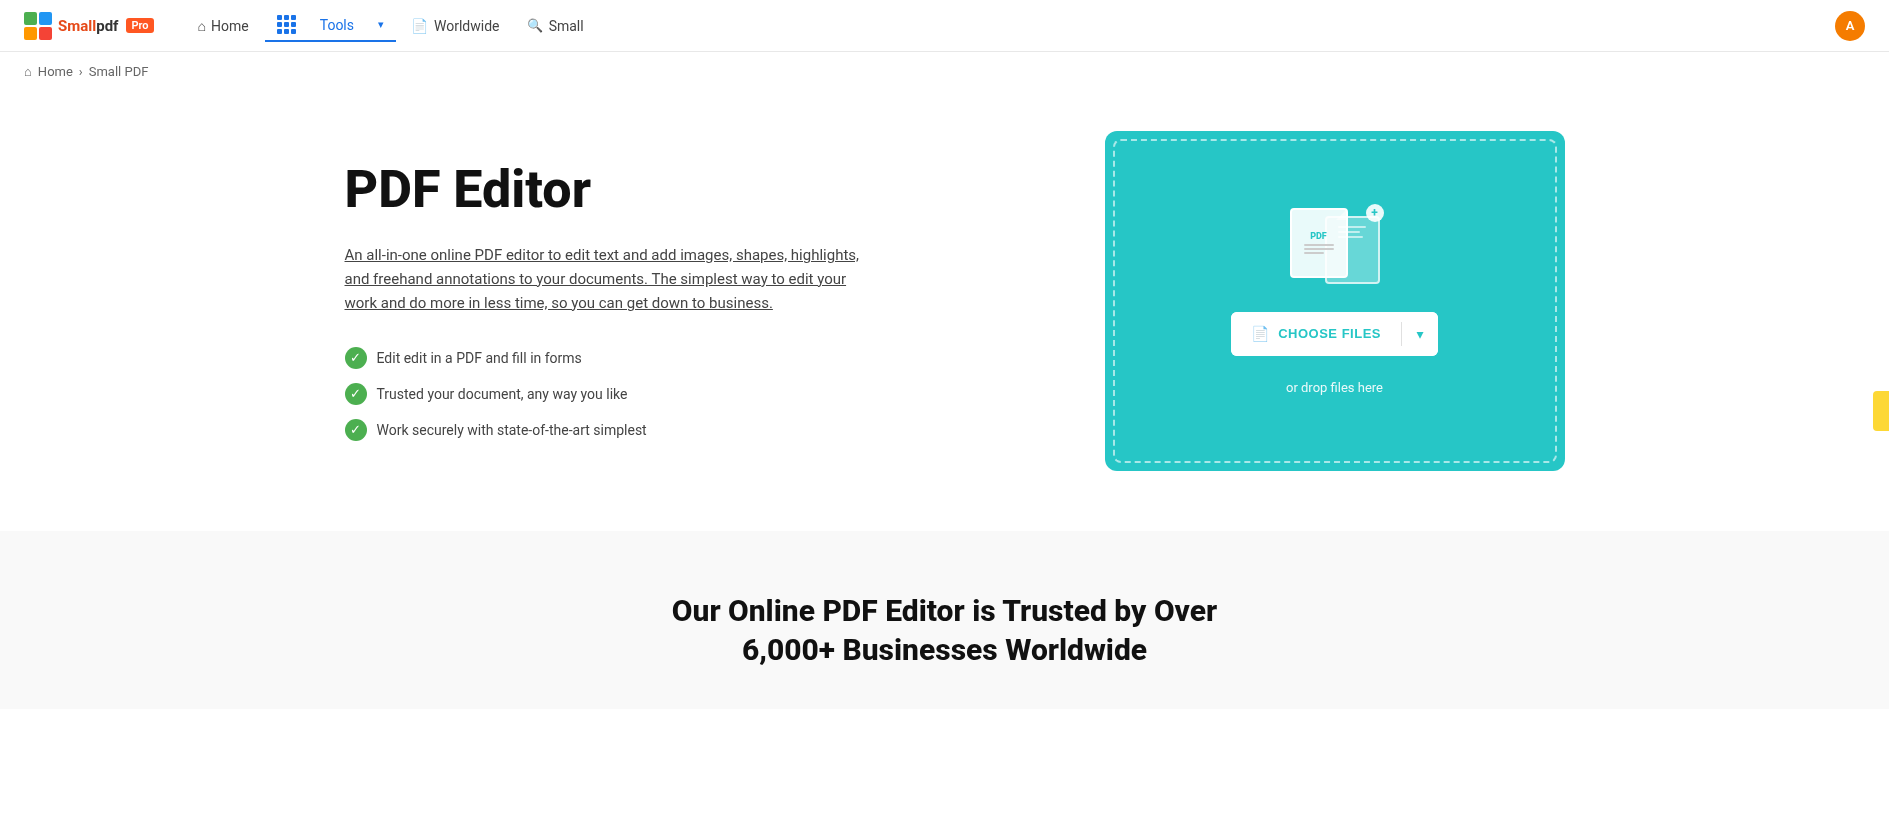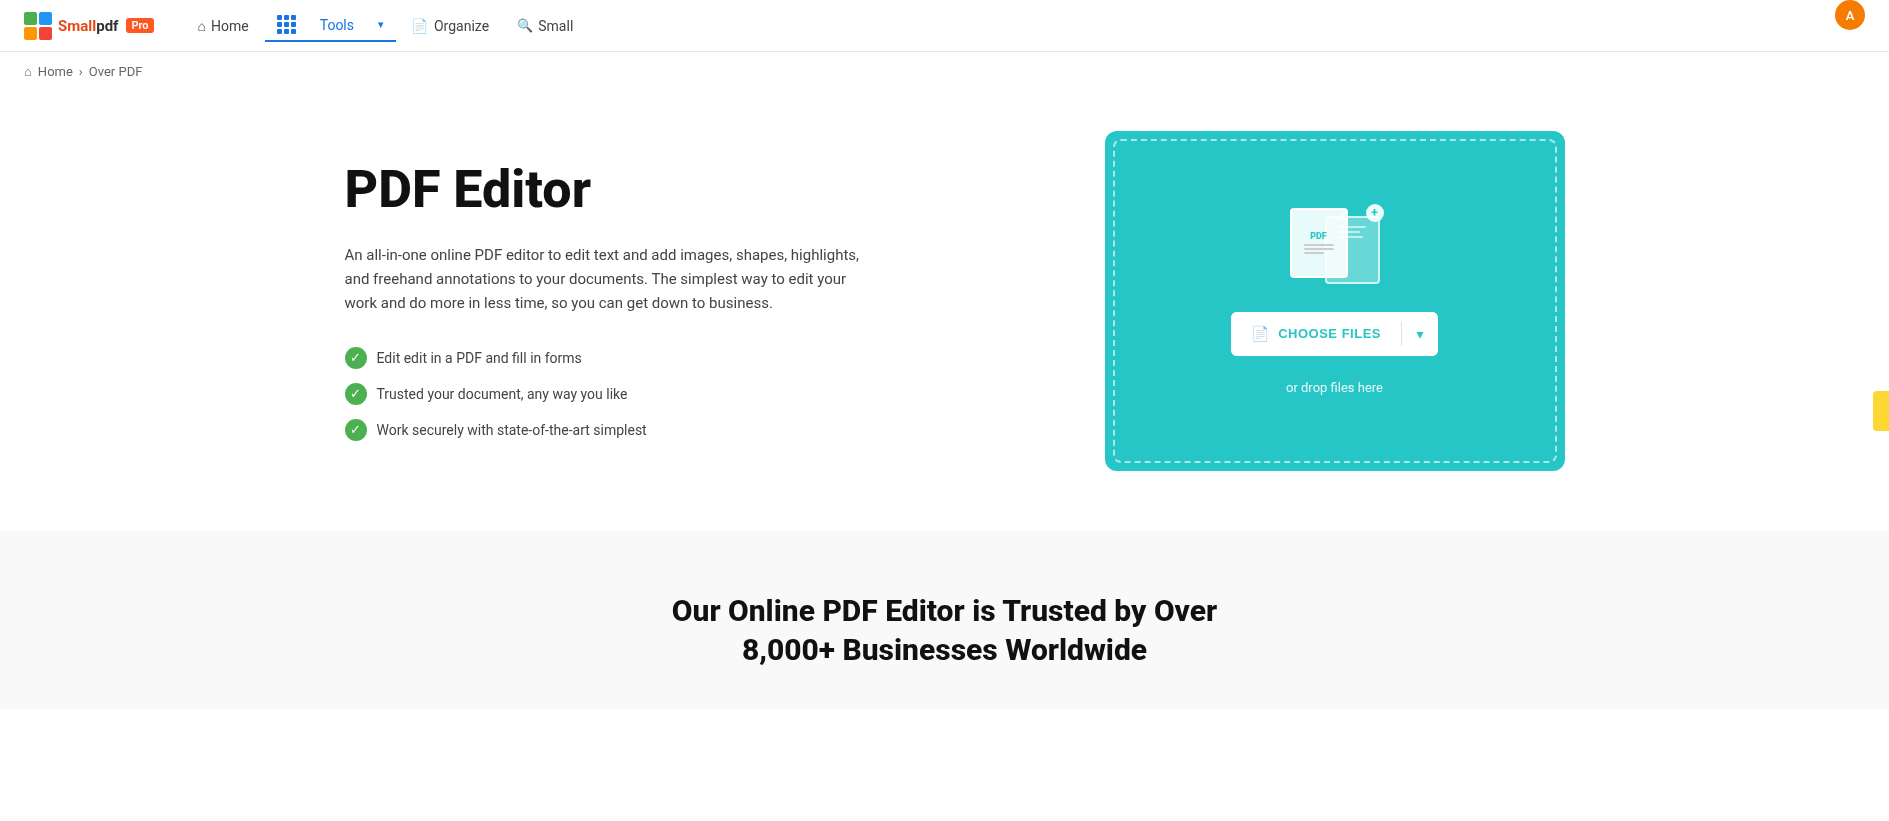--- a/index.html
+++ b/index.html
@@ -1,20 +1,21 @@
 <!DOCTYPE html>
 <html><head>
   <meta charset="utf-8">
   <style>
     * { box-sizing: border-box; margin: 0; padding: 0; }
     body { font-family: -apple-system, BlinkMacSystemFont, 'Segoe UI', Roboto, sans-serif; background: #fff; color: #333; }
 
     
     .navbar {
       display: flex;
+      align-items: center;
       height: 52px;
       padding: 0 24px;
       border-bottom: 1px solid #e8e8e8;
       background: #fff;
       position: relative;
       z-index: 10;
     }
     .navbar-logo {
       display: flex;
       align-items: center;
@@ -116,20 +117,21 @@
       color: #111;
       margin-bottom: 24px;
       line-height: 1.1;
     }
     .page-description {
       font-size: 15px;
       color: #444;
       line-height: 1.6;
       margin-bottom: 32px;
       max-width: 520px;
+      text-decoration: underline;
     }
     .feature-list {
       list-style: none;
       display: flex;
       flex-direction: column;
       gap: 14px;
     }
     .feature-item {
       display: flex;
       align-items: center;
@@ -340,37 +342,37 @@
             <div class="grid-dot"></div>
             <div class="grid-dot"></div>
         </div>
       </span>
       <span>Tools</span>
       <span style="font-size:11px; color:#1a73e8;">▾</span>
     </a>
 
     <a class="nav-item" href="#">
       <span style="font-size:14px; color:#666;">📄</span>
-      <span>Organize</span>
+      <span>Worldwide</span>
     </a>
 
     <a class="nav-item" href="#">
       <span style="font-size:13px; color:#666;">🔍</span>
       <span>Small</span>
     </a>
   </div>
 
   <div class="nav-avatar">A</div>
 </nav>
 
 <div class="breadcrumb">
   <span style="font-size:13px;">⌂</span>
   <a href="#">Home</a>
   <span>›</span>
-  <span>Over PDF</span>
+  <span>Small PDF</span>
 </div>
 
 <div class="main-content">
 
   <div class="left-panel">
     <h1 class="page-title">PDF Editor</h1>
     <p class="page-description">An all-in-one online PDF editor to edit text and add images, shapes, highlights, and freehand annotations to your documents. The simplest way to edit your work and do more in less time, so you can get down to business.</p>
     <ul class="feature-list">
       <li class="feature-item">
         <span class="check-icon">✓</span>
@@ -421,16 +423,16 @@
           <span>▾</span>
         </button>
       </div>
 
       <span class="drop-text">or drop files here</span>
     </div>
   </div>
 </div>
 
 <div class="bottom-section">
-  <h2 class="bottom-title">Our Online PDF Editor is Trusted by Over 8,000+ Businesses Worldwide</h2>
+  <h2 class="bottom-title">Our Online PDF Editor is Trusted by Over 6,000+ Businesses Worldwide</h2>
 </div>
 
 <div class="floating-btn"></div>
 
 </body></html>

